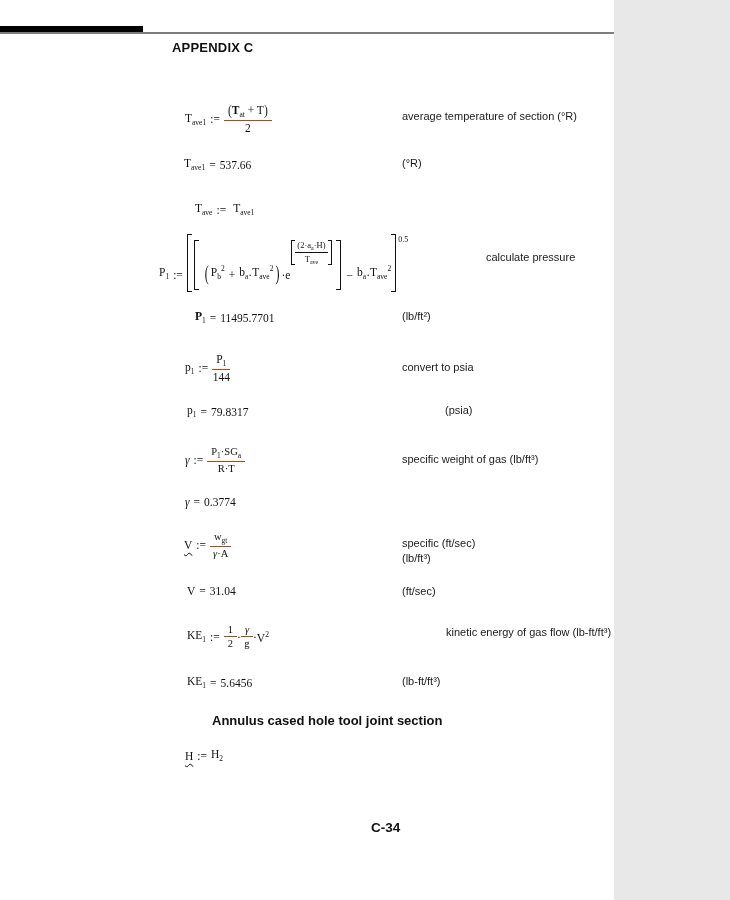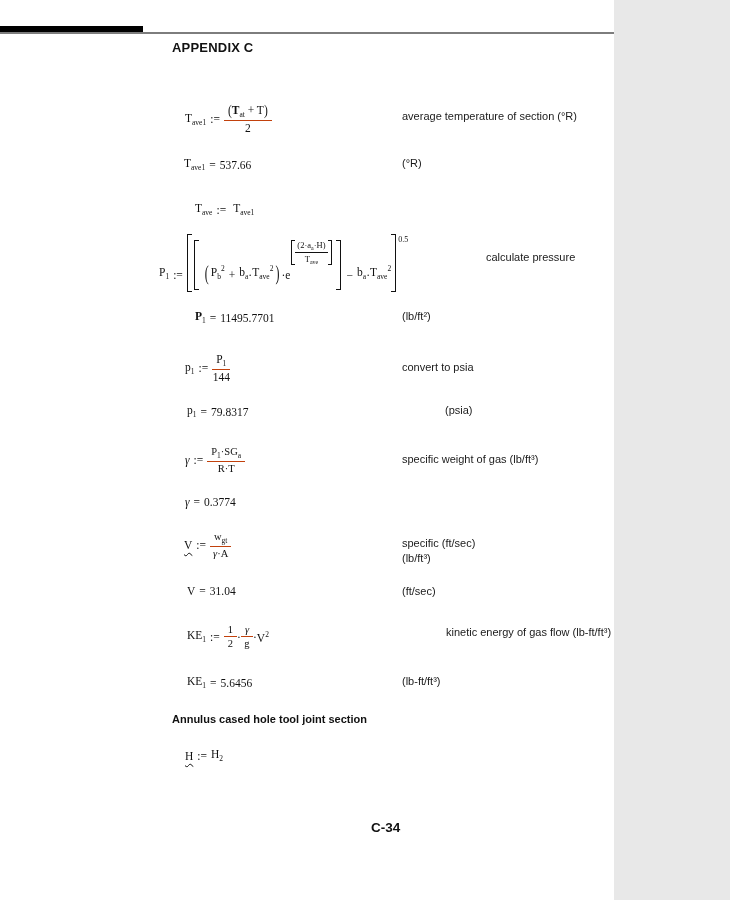--- a/index.html
+++ b/index.html
@@ -1,21 +1,21 @@
 <!DOCTYPE html>
 <html><head>
 <meta charset="utf-8">
 <style>
   html,body{margin:0;padding:0;background:#e8e8e8;}
   .page{position:relative;width:614px;height:900px;background:#ffffff;overflow:hidden;
         font-family:"Liberation Serif",serif;color:#111;}
   .topbar-black{position:absolute;left:0;top:26px;width:143px;height:7px;background:#000;}
   .topbar-gray{position:absolute;left:0;top:32px;width:727px;height:2px;background:#7d7d7d;}
   .h1{position:absolute;font-family:"Liberation Sans",sans-serif;font-weight:bold;font-size:13px;letter-spacing:.2px;}
-  .h2{position:absolute;font-family:"Liberation Sans",sans-serif;font-weight:bold;font-size:11px;}
+  .h2{position:absolute;font-family:"Liberation Sans",sans-serif;font-weight:bold;font-size:13px;margin-left:40px;}
   .footer{position:absolute;font-family:"Liberation Sans",sans-serif;font-weight:bold;font-size:13.5px;}
   .note{position:absolute;font-family:"Liberation Sans",sans-serif;font-size:11px;color:#1a1a1a;white-space:nowrap;}
   .eq{position:absolute;display:flex;align-items:center;font-size:11.5px;white-space:nowrap;color:#111;}
   .eq sub{font-size:7.5px;vertical-align:-3px;}
   .eq sup{font-size:7.5px;vertical-align:5px;}
   .op{margin:0 4px;}
   .sp{margin-left:3px;}
   .frac{display:inline-flex;flex-direction:column;align-items:center;}
   .frac .num{border-bottom:1px solid #c2410c;padding:0 4px 1px;text-align:center;}
   .frac .den{padding-top:1px;text-align:center;}

